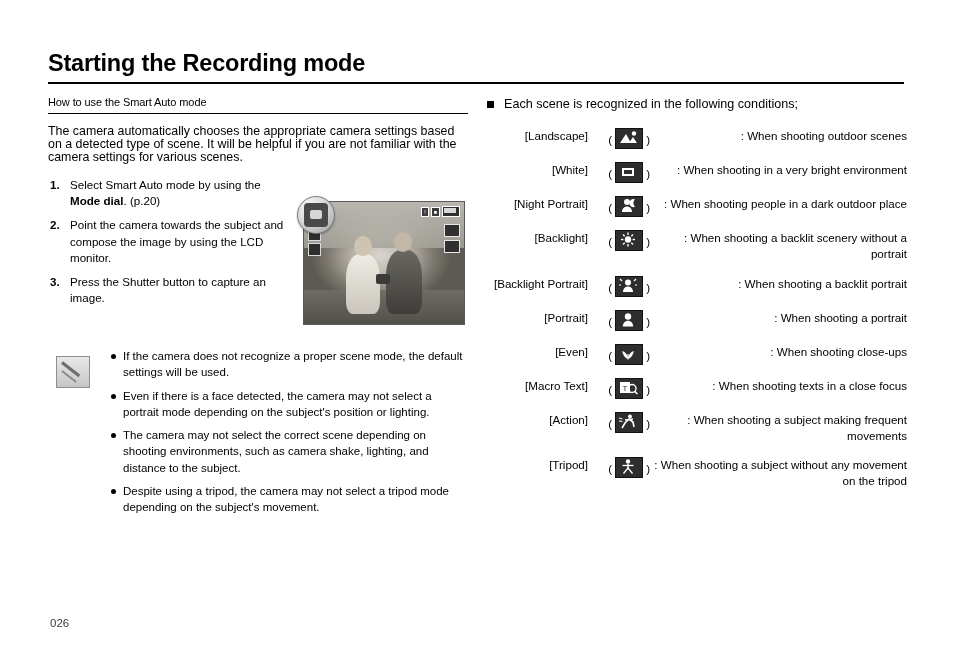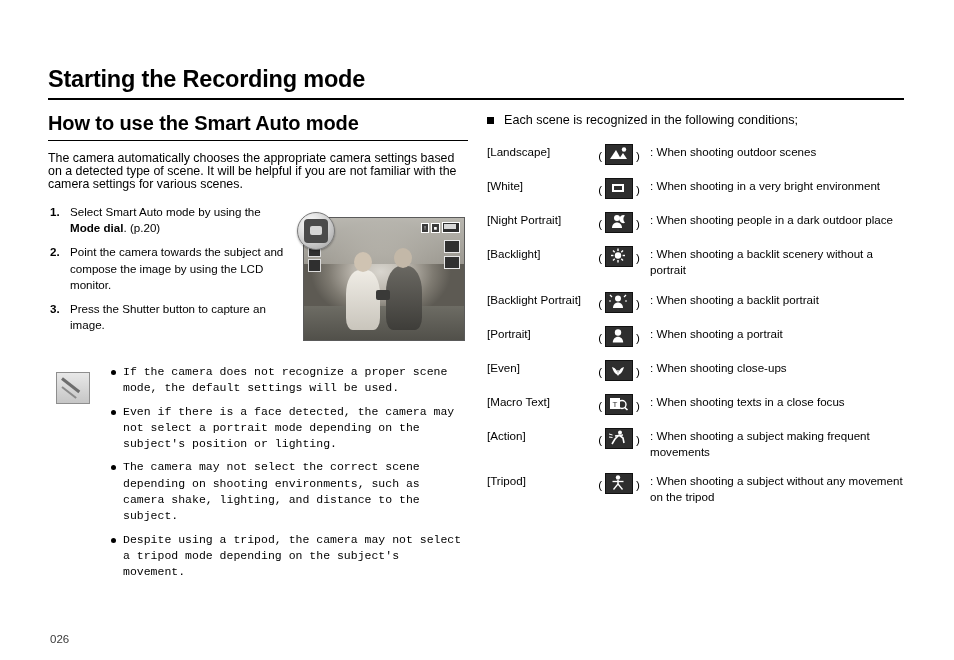--- a/index.html
+++ b/index.html
@@ -10,21 +10,21 @@
   body {
     width: 954px;
     height: 660px;
     position: relative;
     font-family: "Liberation Sans", sans-serif;
     color: #000000;
     overflow: hidden;
   }
   .page {
     position: absolute;
-    left: 0; top: 16px;
+    left: 0; top: 0;
     width: 954px;
     height: 588px;
   }
   #page-title {
     position: absolute;
     left: 48px;
     top: 50px;
     font-size: 23.5px;
     font-weight: bold;
     letter-spacing: -0.2px;
@@ -38,22 +38,22 @@
     background: #000000;
   }
   
   #left-col {
     position: absolute;
     left: 48px;
     top: 96px;
     width: 420px;
   }
   #section-heading {
-    font-size: 20px;
-    font-weight: bold;
+    font-size: 11px;
+    font-weight: normal;
     letter-spacing: -0.1px;
     padding-bottom: 5px;
   }
   #section-rule {
     width: 420px;
     height: 1px;
     background: #000000;
     margin-bottom: 11px;
   }
   #intro-text {
@@ -220,21 +220,20 @@
     transform-origin: left center;
   }
   ul.notes {
     position: absolute;
     left: 62px;
     top: 0;
     margin: 0;
     padding: 0;
     list-style: none;
     width: 358px;
-    font-family: Liberation Mono, monospace;
   }
   ul.notes li {
     position: relative;
     padding-left: 13px;
     font-size: 11.5px;
     line-height: 16.3px;
     margin-bottom: 7px;
   }
   ul.notes li::before {
     content: "";
@@ -269,20 +268,21 @@
   table.scenes {
     margin-top: 16px;
     border-collapse: collapse;
     width: 420px;
   }
   table.scenes td {
     vertical-align: top;
     font-size: 11.6px;
     line-height: 16.3px;
     padding: 0 0 13px 0;
+    text-align: right;
   }
   td.scene-name { width: 101px; white-space: nowrap; }
   td.scene-icon { width: 62px; text-align: center; white-space: nowrap; }
   td.scene-desc { width: 257px; margin-left: 48px; }
   .paren { font-size: 11.6px; }
   .icon-box {
     display: inline-block;
     width: 26px;
     height: 19px;
     background: #2e2e2e;

